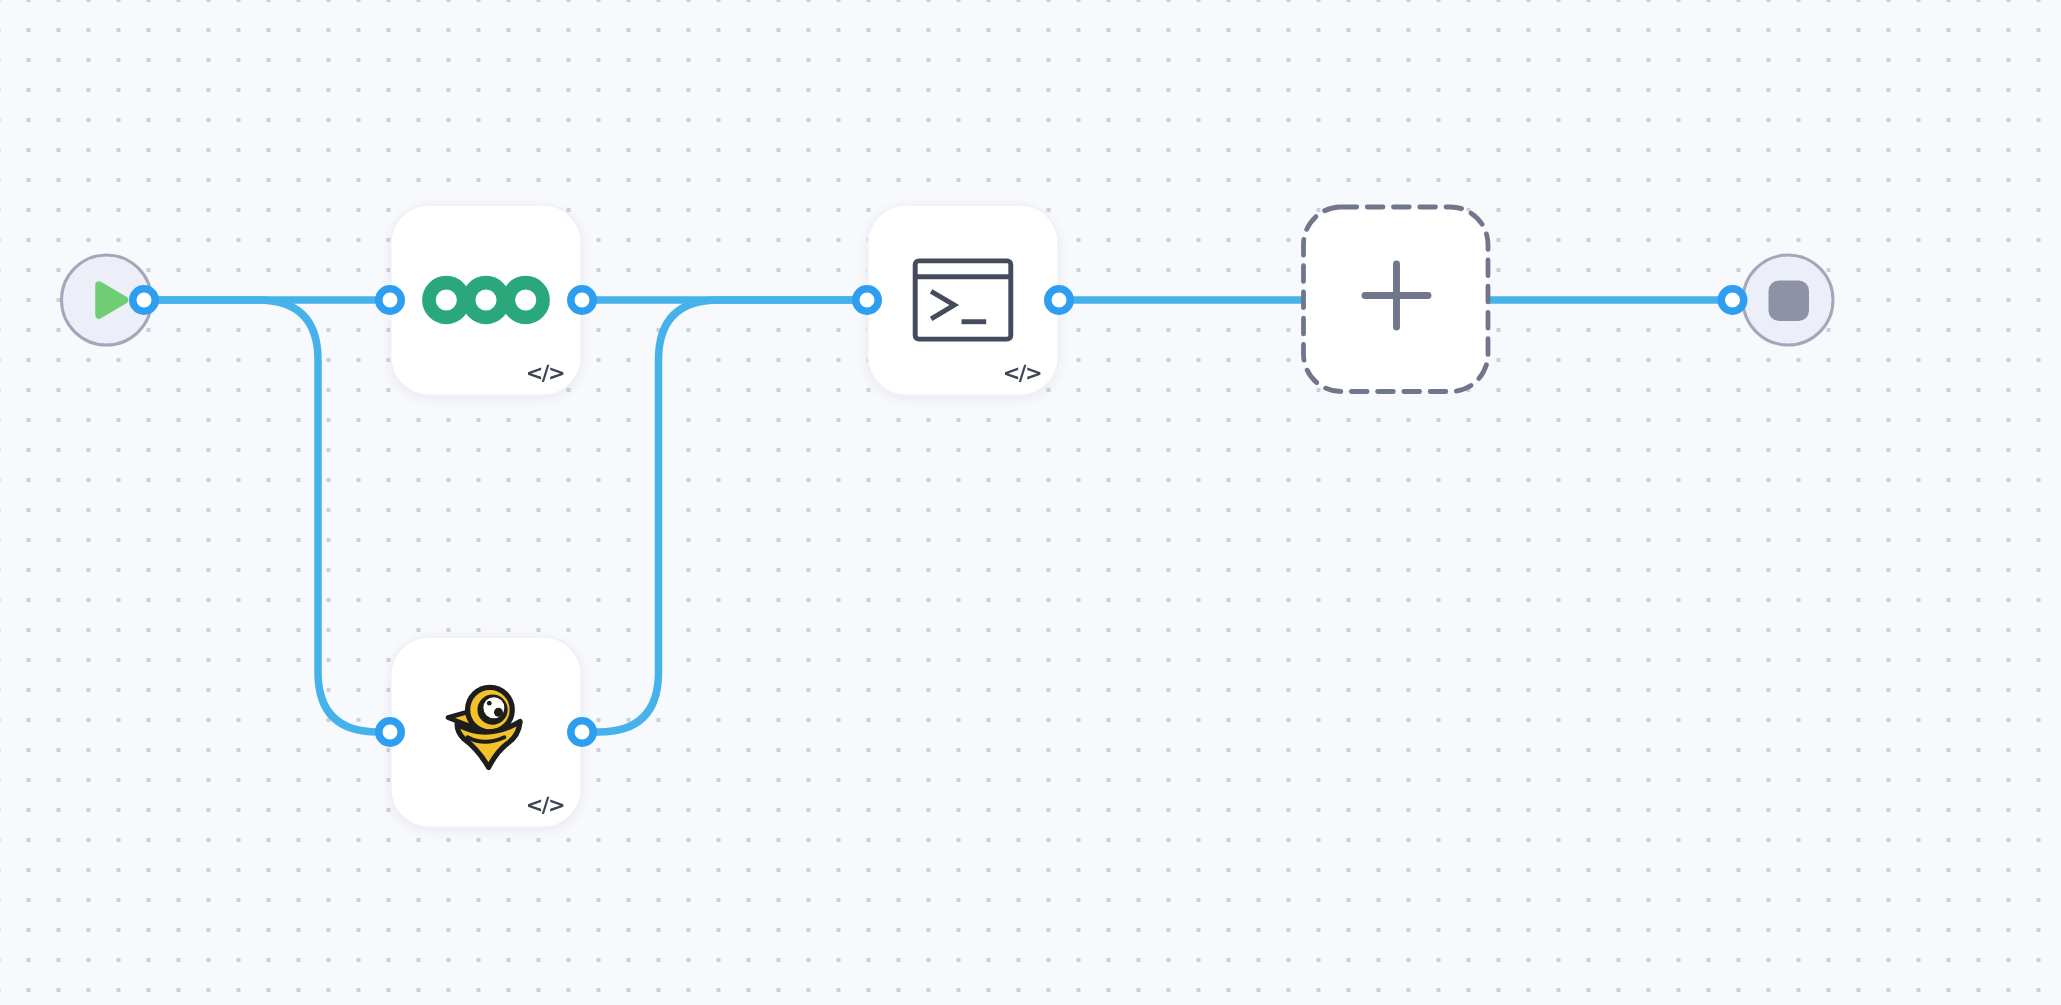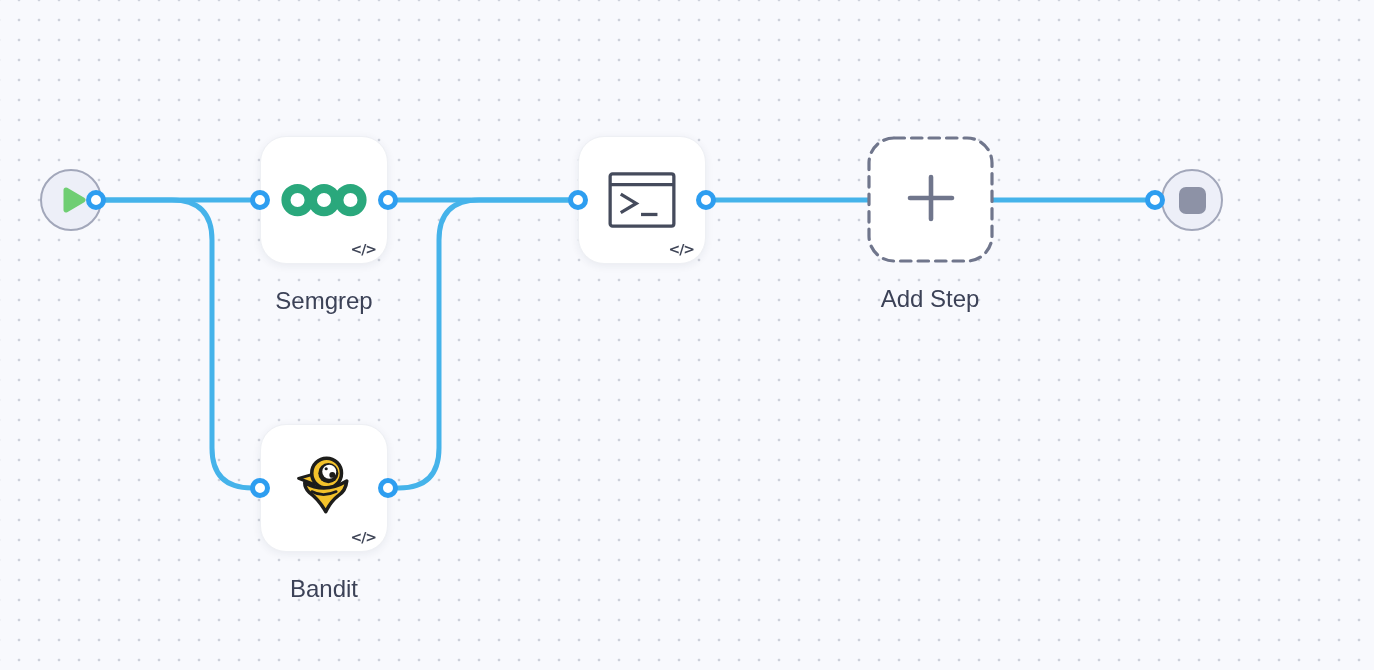--- a/index.html
+++ b/index.html
@@ -156,40 +156,38 @@
   </div>
 
   <div class="node semgrep">
     <svg width="86" height="34" viewBox="0 0 104 40">
       <circle cx="20" cy="20" r="14" fill="none" stroke="#2aa87c" stroke-width="11"></circle>
       <circle cx="52" cy="20" r="14" fill="none" stroke="#2aa87c" stroke-width="11"></circle>
       <circle cx="84" cy="20" r="14" fill="none" stroke="#2aa87c" stroke-width="11"></circle>
     </svg>
     <span class="code-badge">&lt;/&gt;</span>
   </div>
-  <div class="node-label semgrep">Semgrep</div>
 
   <div class="node bandit">
     <svg width="62" height="70" viewBox="0 0 70 80">
 
       <path d="M6 29 L27 23 L24 36 Z" fill="#f3c22b" stroke="#1d1d1b" stroke-width="3.5" stroke-linejoin="round"></path>
 
       <circle cx="38" cy="23" r="17" fill="#f3c22b" stroke="#1d1d1b" stroke-width="4"></circle>
 
       <circle cx="40" cy="23" r="11.5" fill="#1d1d1b"></circle>
       <circle cx="41" cy="21.5" r="8" fill="#ffffff"></circle>
       <circle cx="44.5" cy="25" r="3.4" fill="#1d1d1b"></circle>
       <circle cx="37.5" cy="18" r="1.8" fill="#1d1d1b"></circle>
 
       <path d="M13 34 Q 36 47 61 32 Q 60 43 51 49 Q 43 55 37 67 Q 29 53 18 45 Q 13 40 13 34 Z" fill="#f3c22b" stroke="#1d1d1b" stroke-width="4" stroke-linejoin="round"></path>
       <path d="M21 44 Q 34 51 49 44" fill="none" stroke="#1d1d1b" stroke-width="3" stroke-linecap="round"></path>
     </svg>
     <span class="code-badge">&lt;/&gt;</span>
   </div>
-  <div class="node-label bandit">Bandit</div>
 
   <div class="node export-pdf">
     <svg width="68" height="56" viewBox="0 0 70 58">
       <rect x="2" y="2" width="66" height="54" rx="2.5" fill="none" stroke="#454b5c" stroke-width="3.4"></rect>
       <line x1="2" y1="13" x2="68" y2="13" stroke="#454b5c" stroke-width="3.4"></line>
       <path d="M13 23 L29 32.5 L13 42" fill="none" stroke="#454b5c" stroke-width="3.4"></path>
       <line x1="34" y1="44" x2="51" y2="44" stroke="#454b5c" stroke-width="3.4"></line>
     </svg>
     <span class="code-badge">&lt;/&gt;</span>
   </div>
@@ -198,21 +196,20 @@
     <svg class="dash-frame" width="127" height="127" viewBox="0 0 127 127">
       <rect x="2" y="2" width="123" height="123" rx="25" fill="#ffffff" stroke="#70768c" stroke-width="3.2" stroke-dasharray="10.5 7" stroke-linecap="round"></rect>
     </svg>
     <span class="plus-wrap">
       <svg width="48" height="48" viewBox="0 0 48 48">
         <line x1="24" y1="3" x2="24" y2="45" stroke="#70768c" stroke-width="4.6" stroke-linecap="round"></line>
         <line x1="3" y1="24" x2="45" y2="24" stroke="#70768c" stroke-width="4.6" stroke-linecap="round"></line>
       </svg>
     </span>
   </div>
-  <div class="node-label add-step">Add Step</div>
 
   <div class="terminal end">
     <span class="stop-square"></span>
   </div>
 
   <div class="port" style="left:86px;  top:190px;"></div>
   <div class="port" style="left:250px; top:190px;"></div>
   <div class="port" style="left:378px; top:190px;"></div>
   <div class="port" style="left:250px; top:478px;"></div>
   <div class="port" style="left:378px; top:478px;"></div>

